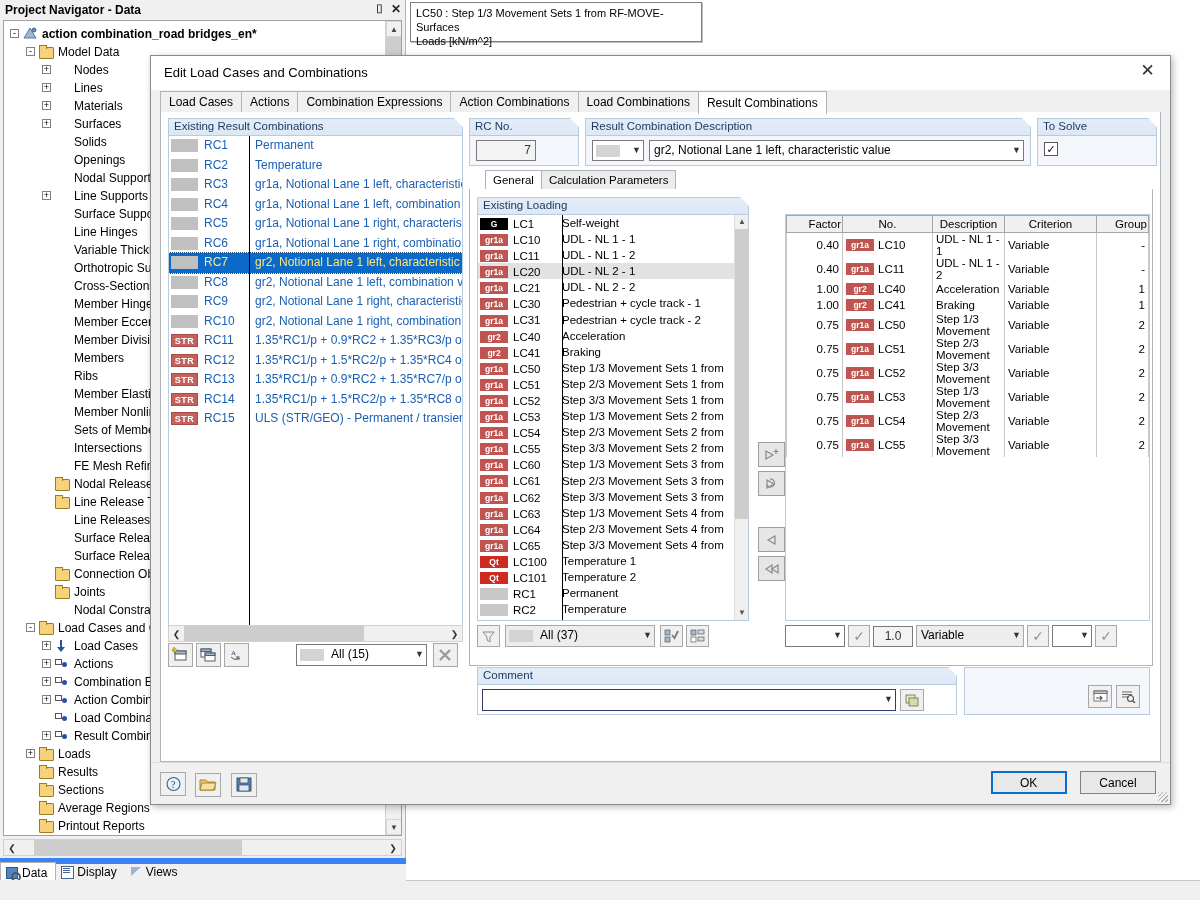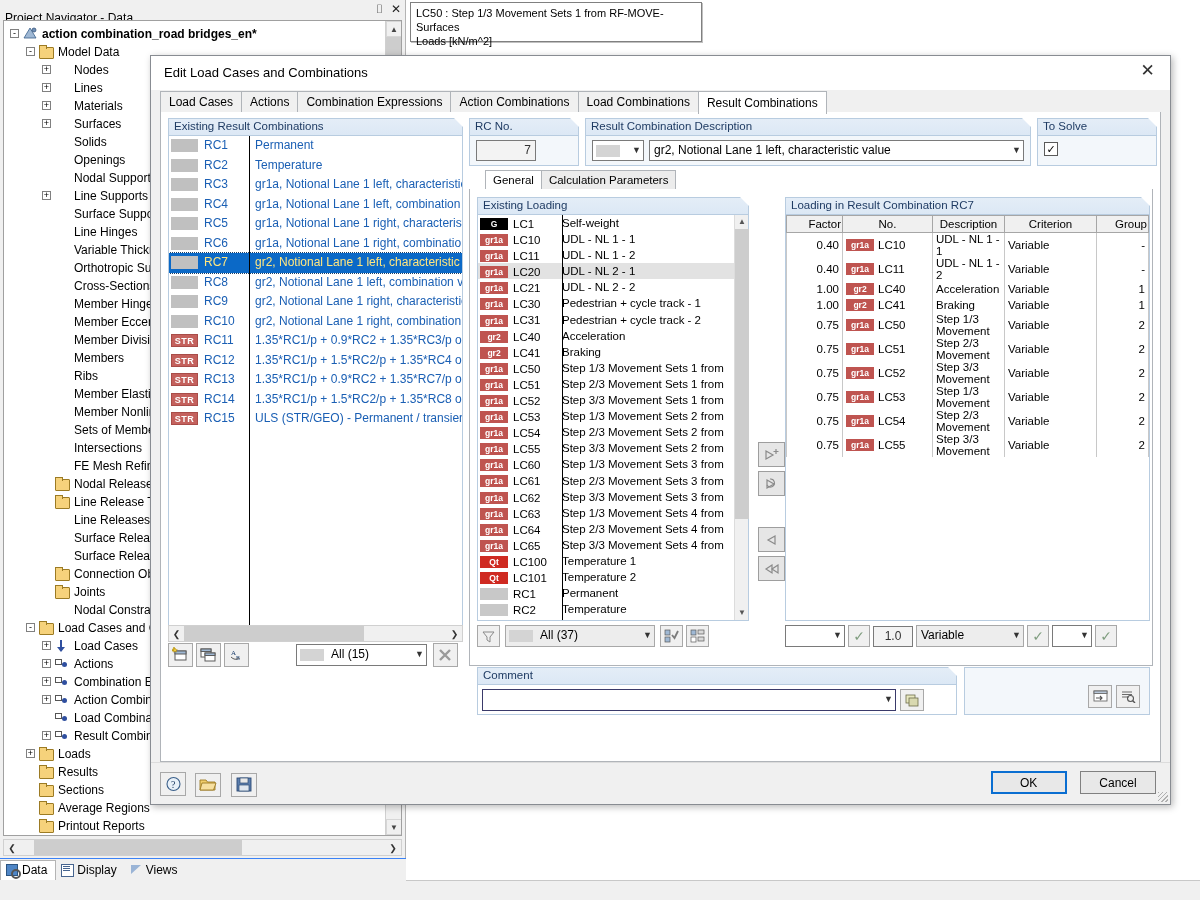--- a/index.html
+++ b/index.html
@@ -13,23 +13,24 @@
     color:#000;
   }
 
   
   #navigator {
     position:absolute; left:0; top:0; width:406px; height:880px;
     background:#f0f0f0;
     border-right:1px solid #b4b4b4;
   }
   #nav-title {
-    height:20px; padding:11px 4px 0 5px;
+    height:20px; padding:3px 4px 0 5px;
     font-size:12px; color:#000; background:#f0f0f0;
     position:relative;
+    font-weight:bold;
   }
   #nav-title .btns { position:absolute; right:4px; top:2px; display:flex; gap:8px; }
   #nav-title .btns span { font-size:12px; color:#222; cursor:default; line-height:14px; }
   #nav-tree-wrap {
     position:absolute; left:3px; top:20px; right:3px; bottom:44px;
     background:#ffffff; border:1px solid #a0a0a0; overflow:hidden;
   }
   #nav-tree { position:absolute; left:0; top:0; right:16px; bottom:0; overflow:hidden; padding-top:3px;}
   .tnode { height:18px; line-height:18px; white-space:nowrap; font-size:12px; position:relative; }
   .tnode .exp {
@@ -83,21 +84,21 @@
   }
   #nav-hscroll-wrap {
     position:absolute; left:3px; right:3px; bottom:24px; height:17px;
     background:#f0f0f0; border:1px solid #d0d0d0; display:flex; align-items:center;
   }
   #nav-hscroll-wrap .hs-arrow { width:16px; text-align:center; font-size:9px; color:#333; }
   #nav-hscroll-wrap .hs-track { flex:1; height:15px; background:#f0f0f0; position:relative;}
   #nav-hscroll-wrap .hs-thumb { position:absolute; left:14px; top:0; width:208px; height:15px; background:#cdcdcd; }
   #nav-tabs {
     position:absolute; left:0; bottom:0; height:22px; width:457px;
-    background:#f0f0f0; border-top:1px solid #3b82f6; display:flex; align-items:center;
+    background:#f0f0f0; border-top:6px solid #3b82f6; display:flex; align-items:center;
   }
   .ntab { display:flex; align-items:center; gap:3px; padding:2px 8px 2px 4px; height:20px; font-size:12px; }
   .ntab.active { background:#ffffff; border:1px solid #b4b4b4; border-bottom:none; }
   .mini-ico { width:14px; height:14px; display:inline-block; position:relative; }
   .mini-ico.data::before { content:""; position:absolute; left:1px; top:1px; width:10px; height:10px; background:#4f86c6; border:1px solid #2c5480;}
   .mini-ico.data::after  { content:""; position:absolute; left:6px; top:6px; width:6px; height:6px; border:2px solid #555; border-radius:50%;}
   .mini-ico.display::before { content:""; position:absolute; left:1px; top:1px; width:11px; height:11px; background:#fff; border:1px solid #46648f;}
   .mini-ico.display::after { content:""; position:absolute; left:3px; top:3px; width:7px; height:1px; background:#46648f; box-shadow:0 2px 0 #46648f, 0 4px 0 #46648f;}
   .mini-ico.views::before { content:""; position:absolute; left:2px; top:2px; width:0;height:0;border-left:10px solid #9ab4d6;border-bottom:9px solid transparent;}
 
@@ -601,21 +602,20 @@
         </div>
         <div class="xfer">
           <svg width="16" height="14" viewBox="0 0 16 14">
             <polygon points="8,3 2,7 8,11" fill="none" stroke="#8a8a8a" stroke-width="1.2"></polygon>
             <polygon points="14,3 8,7 14,11" fill="none" stroke="#8a8a8a" stroke-width="1.2"></polygon>
           </svg>
         </div>
       </div>
 
       <div class="grp" style="left:624px; top:85px; width:365px; height:452px;">
-        <div class="grp-head">Loading in Result Combination RC7</div>
         <div class="grp-body" style="bottom:28px;">
           <div id="rt">
               <table>
                 <thead>
                   <tr>
                     <th class="cfac">Factor</th>
                     <th class="cno">No.</th>
                     <th class="cdesc">Description</th>
                     <th class="ccrit">Criterion</th>
                     <th class="cgrp">Group</th>

